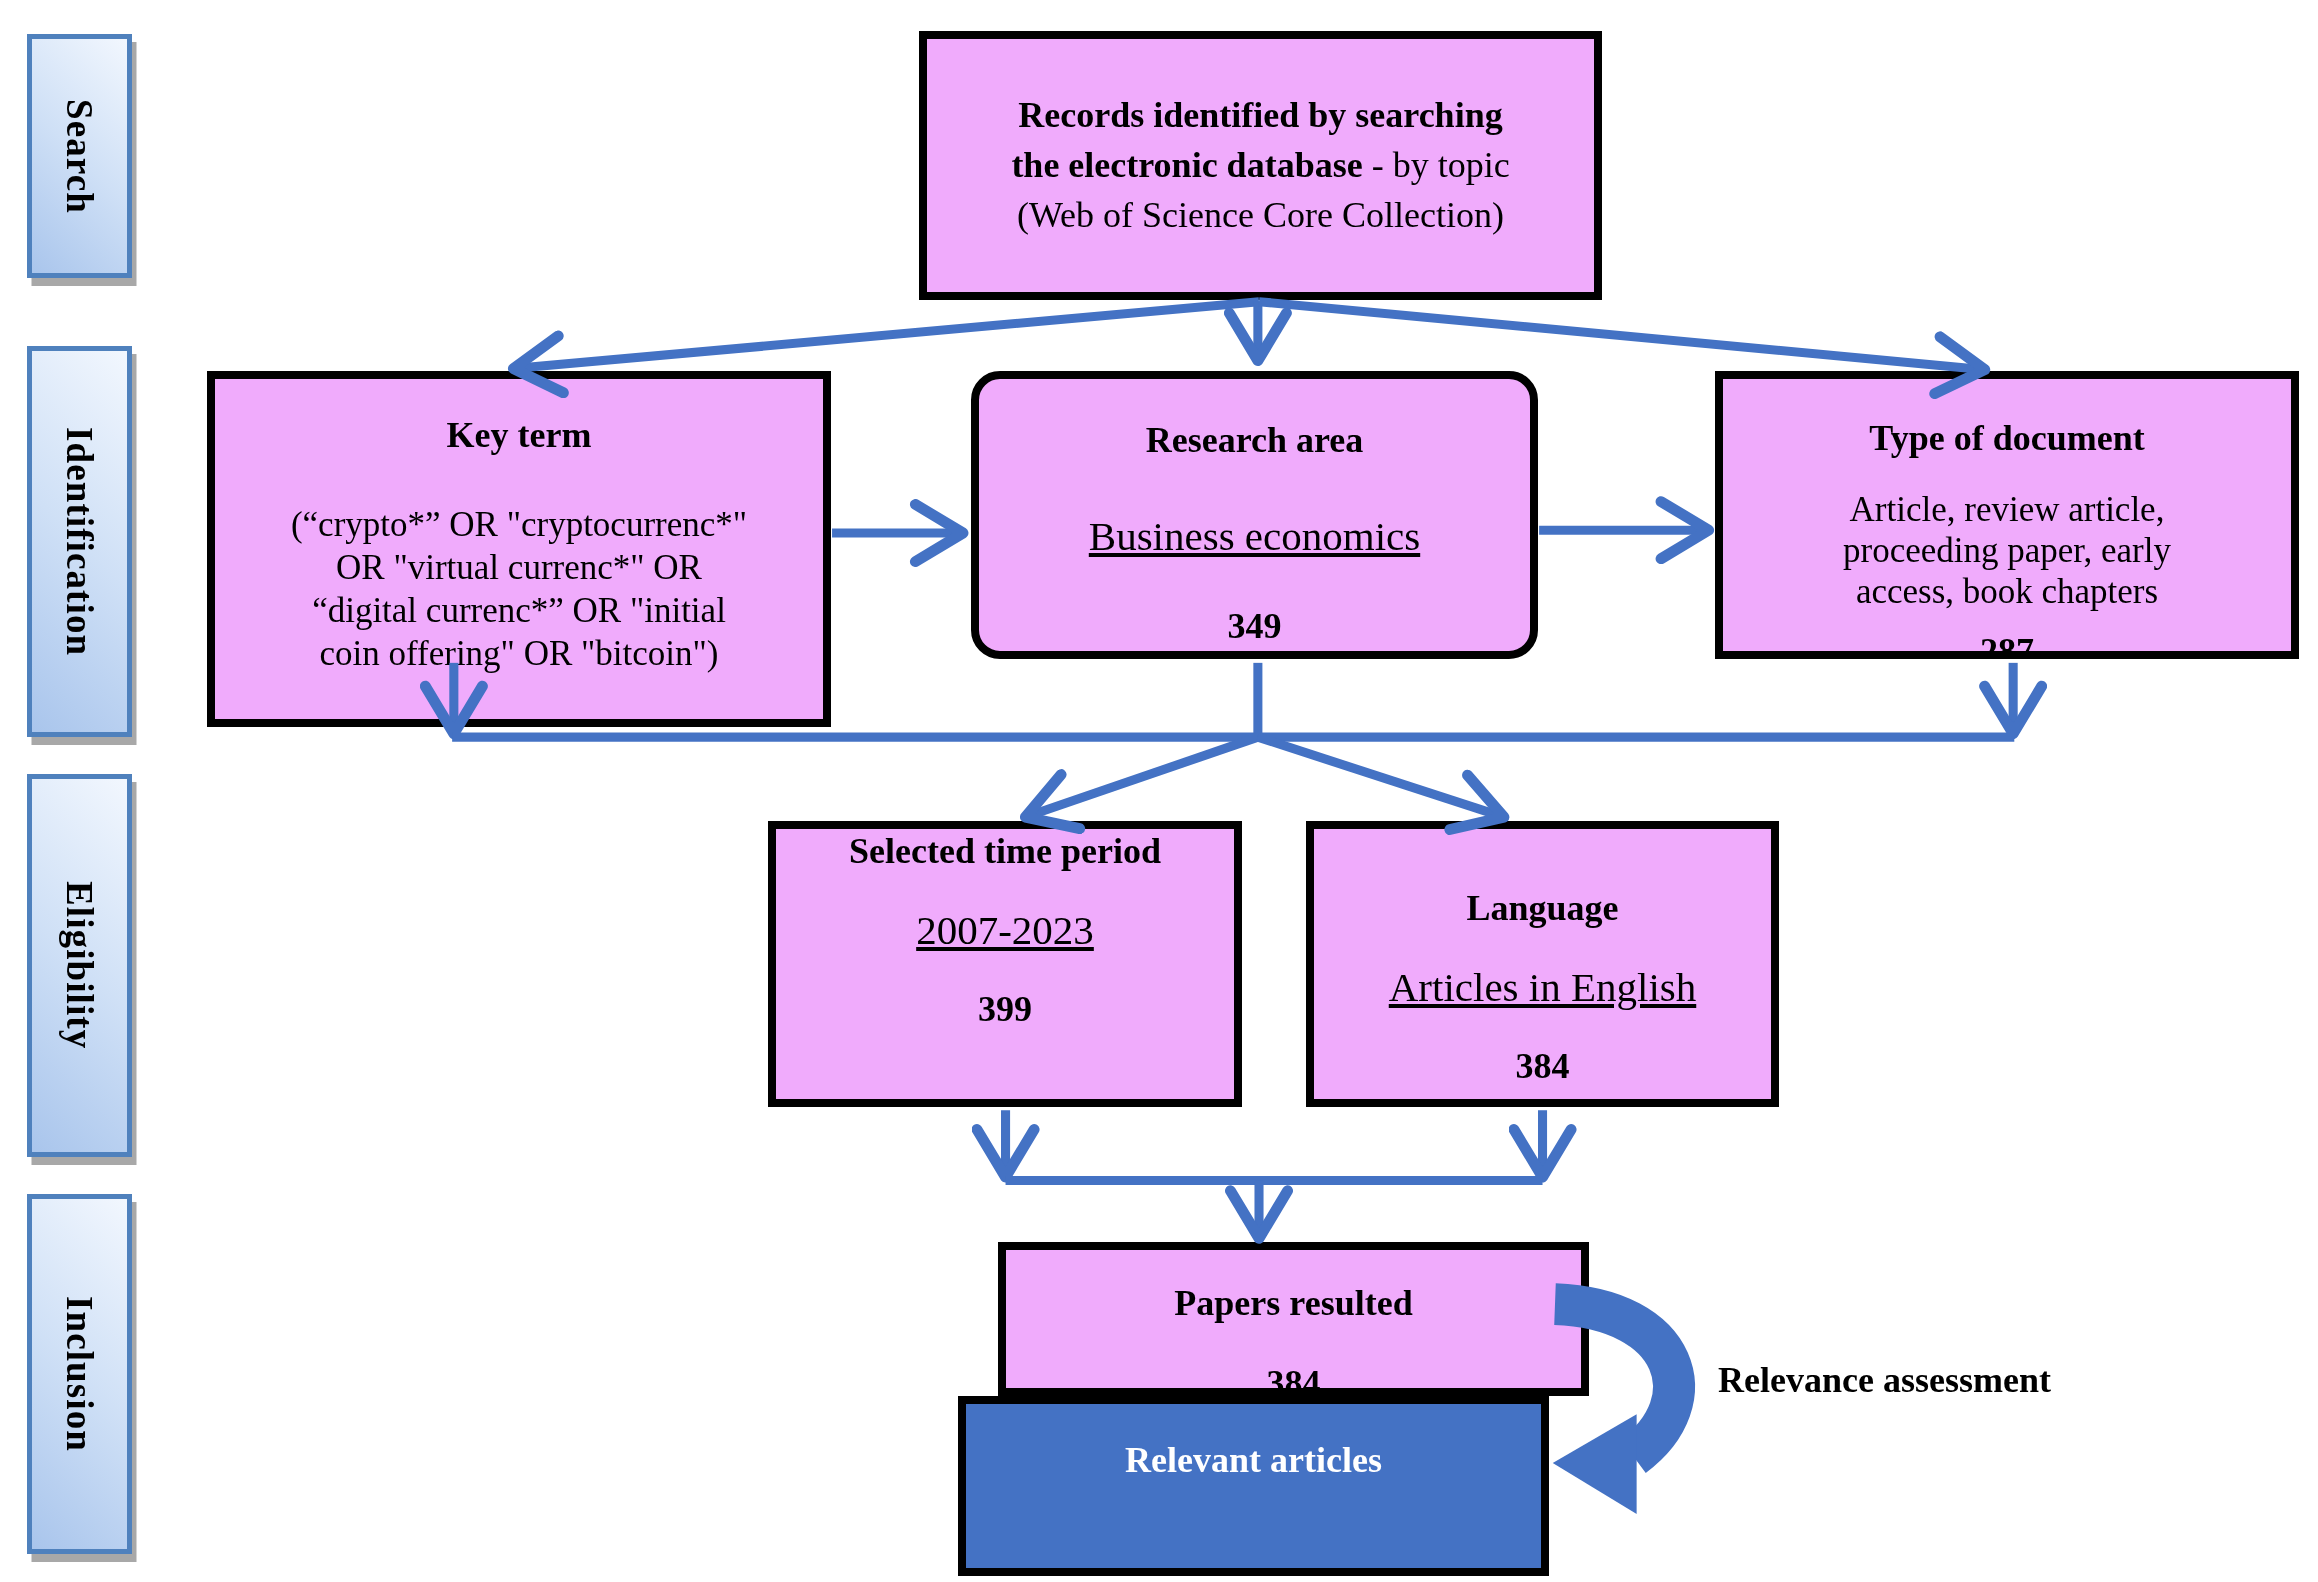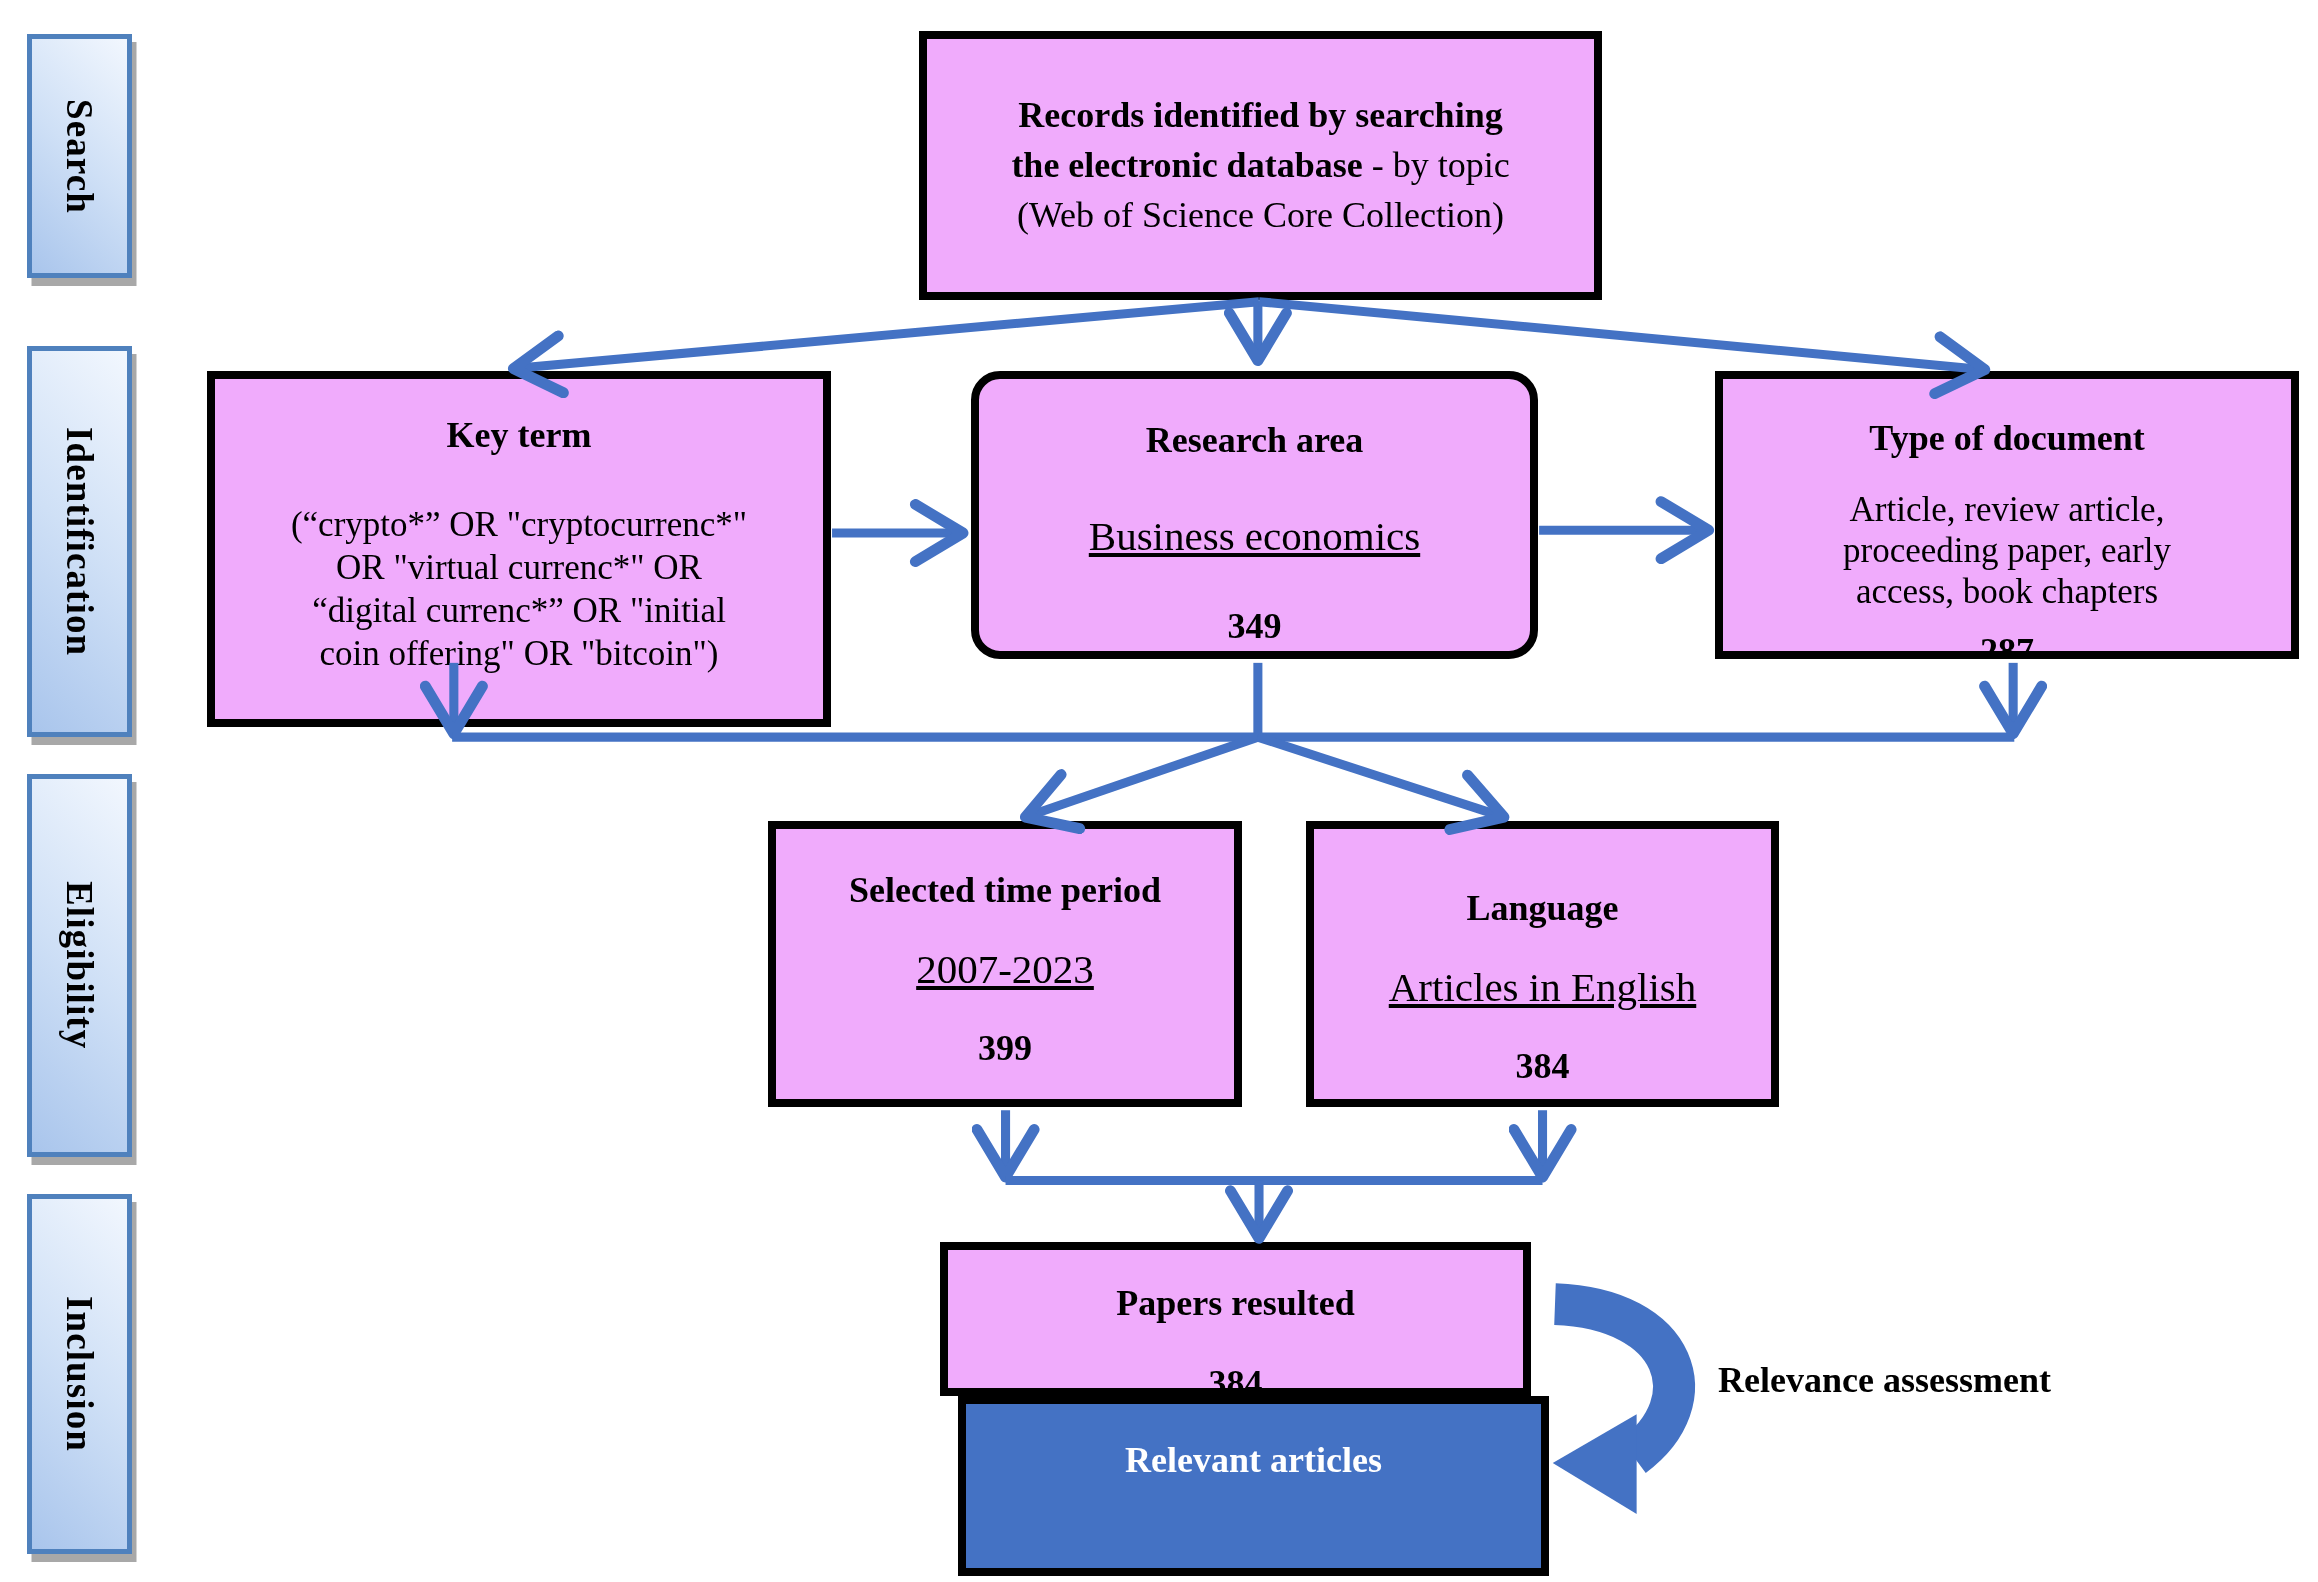--- a/index.html
+++ b/index.html
@@ -42,23 +42,23 @@
   .rec-line{font-size:36px;line-height:50px;white-space:nowrap;}
   .rec-bold{font-weight:bold;}
   #box-keyterm{left:207px;top:371px;width:624px;height:356px;padding-top:34px;}
   .kt-query{margin-top:45px;font-size:35px;line-height:43px;white-space:nowrap;}
   #box-research{left:971px;top:371px;width:567px;height:288px;padding-top:39px;border-radius:29px;}
   #box-research .bx-sub{margin-top:51px;}
   #box-research .bx-count{margin-top:45px;}
   #box-typedoc{left:1715px;top:371px;width:584px;height:288px;padding-top:37px;}
   .td-body{margin-top:28px;font-size:35px;line-height:41px;white-space:nowrap;}
   .td-count{font-weight:bold;font-size:36px;line-height:45px;margin-top:17px;}
-  #box-timeperiod{left:768px;top:821px;width:474px;height:286px;padding-top:39px;}
+  #box-timeperiod{left:768px;top:821px;width:474px;height:286px;}
   #box-language{left:1306px;top:821px;width:473px;height:286px;padding-top:57px;}
-  #box-papers{left:940px;top:1242px;width:591px;height:154px;padding-top:31px;}
+  #box-papers{left:998px;top:1242px;width:591px;height:154px;padding-top:31px;}
   #box-papers .bx-count{margin-top:35px;}
   #box-relevant{
     left:958px;top:1396px;width:591px;height:180px;padding-top:34px;
     background:var(--highlight-fill);color:var(--highlight-text);
   }
   #box-relevant .bx-count{margin-top:25px;}
   
   #relevance-label{
     position:absolute;left:1718px;top:1362px;width:431px;height:34px;overflow:hidden;
     font-weight:bold;font-size:36px;line-height:37px;white-space:nowrap;

